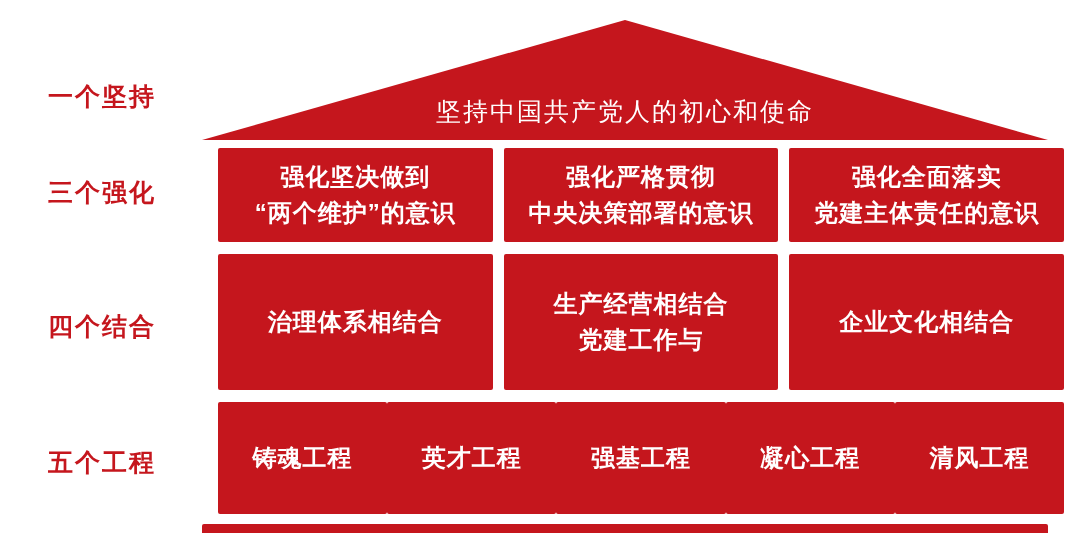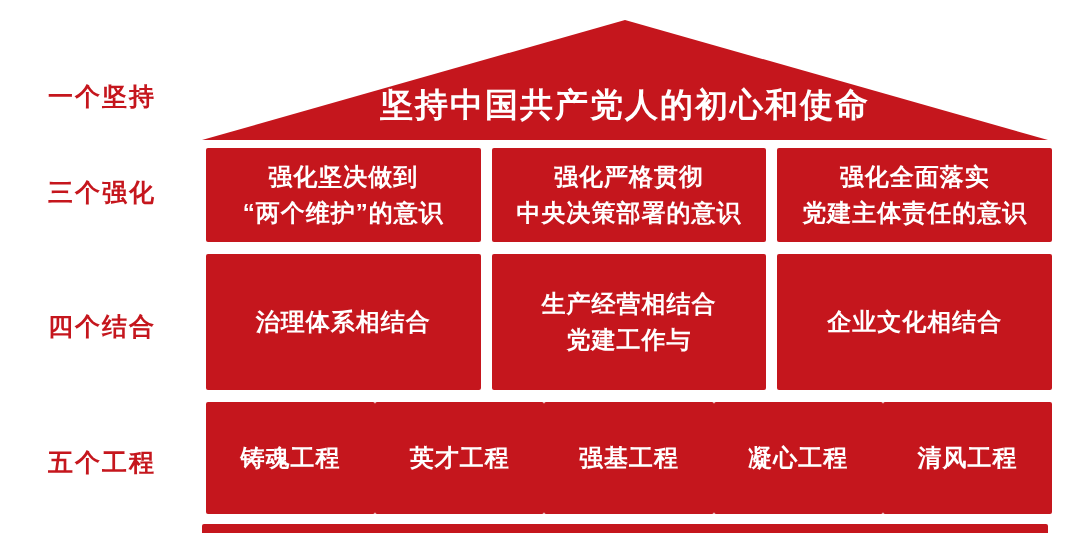--- a/index.html
+++ b/index.html
@@ -44,29 +44,29 @@
     height: 120px;
     background: var(--primary-red, #c5161d);
     clip-path: polygon(50% 0, 100% 100%, 0 100%);
     display: flex;
     justify-content: center;
     align-items: flex-end;
     padding-bottom: 12px;
   }
   .roof-text {
     color: var(--text-on-red, #ffffff);
-    font-size: 33px;
-    font-weight: bold;
+    font-size: 25px;
+    font-weight: normal;
     letter-spacing: 2px;
     white-space: nowrap;
   }
 
   .row {
     position: absolute;
-    left: 4px;
+    left: 16px;
     width: 846px;
     display: flex;
   }
   .row-strengthen { top: 148px; height: 94px;  gap: 11px; }
   .row-combine    { top: 254px; height: 136px; gap: 11px; }
   .row-projects   { top: 402px; height: 112px;  }
 
   .box {
     flex: 1 1 0;
     background: var(--primary-red, #c5161d);

